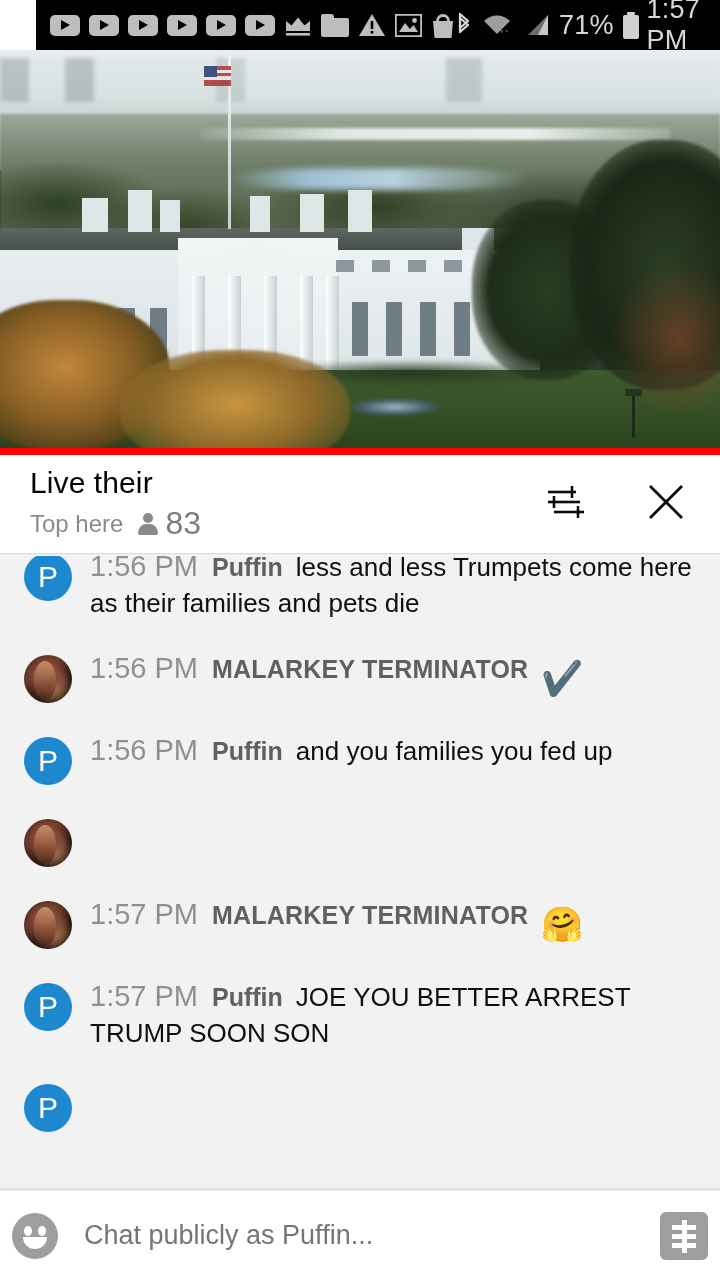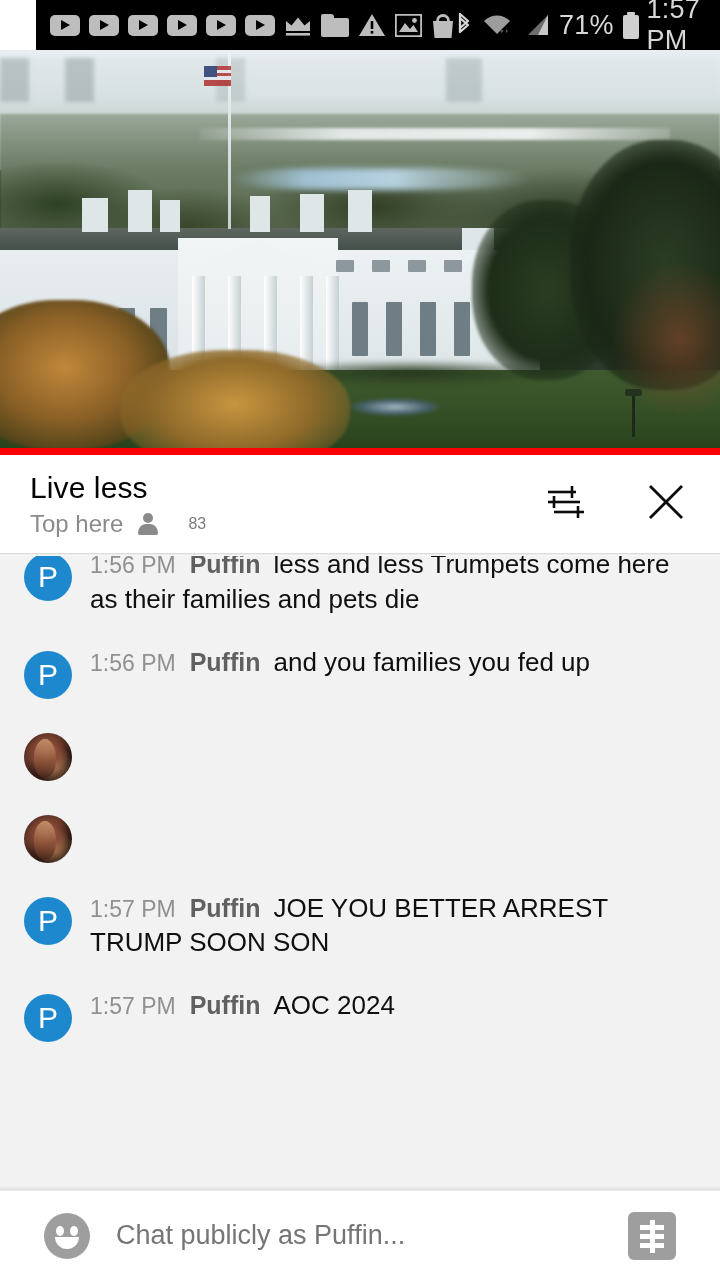--- a/index.html
+++ b/index.html
@@ -196,21 +196,21 @@
   .ch-viewers{ display:flex; align-items:center; gap:6px; }
   .ic-person{ width:22px; height:24px; position:relative; }
   .ic-person::before{
     content:""; position:absolute; left:6px; top:1px; width:10px; height:10px;
     border-radius:50%; background:#8a8a8a;
   }
   .ic-person::after{
     content:""; position:absolute; left:1px; top:12px; width:20px; height:11px;
     border-radius:10px 10px 3px 3px; background:#8a8a8a;
   }
-  .ch-count{ font-size:16px; color:#7d7d7d;margin-left:23px; }
+  .ch-count{ font-size:32px; color:#7d7d7d; }
   .ch-actions{ margin-left:auto; display:flex; align-items:center; gap:52px; }
   .ch-btn{ width:48px; height:48px; display:flex; align-items:center; justify-content:center; }
   .header-sep{
     position:absolute; top:553px; left:0; width:720px; height:3px;
     background:linear-gradient(rgba(0,0,0,.16),rgba(0,0,0,0));
   }
 
   
   .chat-list{
     position:absolute; top:556px; left:0;
@@ -246,21 +246,21 @@
     background:linear-gradient(#d09a72,#8b5239 60%,#4a281c);
     border-radius:50% 50% 42% 42%;
     opacity:.85; filter:blur(.6px);
   }
   .msg-body{
     flex:1; line-height:1.34;
     padding-top:6px;
     font-size:0;
   }
   .msg-time{
-    font-size:23px; color:#909090; margin-right:14px;
+    font-size:29px; color:#909090; margin-right:14px;
     vertical-align:baseline;
   }
   .msg-author{
     font-size:25px; color:#606060; font-weight:bold;
     margin-right:13px; vertical-align:baseline;
   }
   .msg-author.caps{ letter-spacing:.2px; }
   .msg-text{
     font-size:26px; color:#0f0f0f; vertical-align:baseline;
   }
@@ -272,21 +272,21 @@
   
   .input-shadow{
     position:absolute; top:1186px; left:0; width:720px; height:5px;
     background:linear-gradient(rgba(0,0,0,0),rgba(0,0,0,.10));
   }
   .input-bar{
     position:absolute; top:1191px; left:0;
     width:720px; height:89px;
     background:#ffffff;
     display:flex; align-items:center;
-    padding:0 44px;
+    padding:0 12px;
   }
   .ic-emoji{
     width:46px; height:46px; border-radius:50%;
     background:#9e9e9e; position:relative; flex:0 0 46px;
   }
   .ic-emoji .eye{
     position:absolute; width:8px; height:10px; background:#ffffff;
     border-radius:50%; top:13px;
   }
   .ic-emoji .eye.l{ left:12px; }
@@ -431,21 +431,21 @@
   <div class="vid-tree" style="left:472px; top:150px; width:150px; height:180px; background:radial-gradient(ellipse at 50% 50%, #2a3d22 0%, #1d2d18 55%, rgba(24,38,20,0) 90%);"></div>
   <div class="vid-tree" style="left:570px; top:90px; width:190px; height:250px; background:radial-gradient(ellipse at 50% 50%, #2b3d24 0%, #1a2716 58%, rgba(22,32,18,0) 92%);"></div>
   <div class="vid-tree" style="left:610px; top:210px; width:140px; height:160px; background:radial-gradient(ellipse at 50% 50%, #8f4d2e 0%, rgba(110,60,34,0) 70%); opacity:.6;"></div>
 
   <div class="vid-lamp"></div>
   <div class="vid-progress"></div>
 </div>
 
 <div class="chat-header">
   <div class="ch-titles">
-    <div class="ch-title">Live less</div>
+    <div class="ch-title">Live their</div>
     <div class="ch-sub">
       <span class="ch-subtext">Top here</span>
       <span class="ch-viewers">
         <span class="ic-person"></span>
         <span class="ch-count">83</span>
       </span>
     </div>
   </div>
   <div class="ch-actions">
     <div class="ch-btn">
@@ -471,36 +471,40 @@
   </div>
 </div>
 <div class="header-sep"></div>
 
 <div class="chat-list" id="chat-list">
     <div class="msg clipped">
       <div class="avatar initial" style="background: rgb(30, 136, 207);">P</div>
       <div class="msg-body"><span class="msg-time">1:56 PM</span><span class="msg-author">Puffin</span><span class="msg-text">less and less Trumpets come here as their families and pets die</span></div>
     </div>
     <div class="msg">
+      <div class="avatar photo"></div>
+      <div class="msg-body"><span class="msg-time">1:56 PM</span><span class="msg-author caps">MALARKEY TERMINATOR</span><span class="msg-emoji">✔️</span></div>
+    </div>
+    <div class="msg">
       <div class="avatar initial" style="background: rgb(30, 136, 207);">P</div>
       <div class="msg-body"><span class="msg-time">1:56 PM</span><span class="msg-author">Puffin</span><span class="msg-text">and you families you fed up</span></div>
     </div>
     <div class="msg">
       <div class="avatar photo"></div>
     </div>
     <div class="msg">
       <div class="avatar photo"></div>
+      <div class="msg-body"><span class="msg-time">1:57 PM</span><span class="msg-author caps">MALARKEY TERMINATOR</span><span class="msg-emoji">🤗</span></div>
     </div>
     <div class="msg">
       <div class="avatar initial" style="background: rgb(30, 136, 207);">P</div>
       <div class="msg-body"><span class="msg-time">1:57 PM</span><span class="msg-author">Puffin</span><span class="msg-text">JOE YOU BETTER ARREST TRUMP SOON SON</span></div>
     </div>
     <div class="msg">
       <div class="avatar initial" style="background: rgb(30, 136, 207);">P</div>
-      <div class="msg-body"><span class="msg-time">1:57 PM</span><span class="msg-author">Puffin</span><span class="msg-text">AOC 2024</span></div>
     </div>
   </div>
 
 <div class="input-shadow"></div>
 <div class="input-bar">
   <div class="ic-emoji">
     <span class="eye l"></span>
       <span class="eye r"></span>
       <span class="mouth"></span>
   </div>

